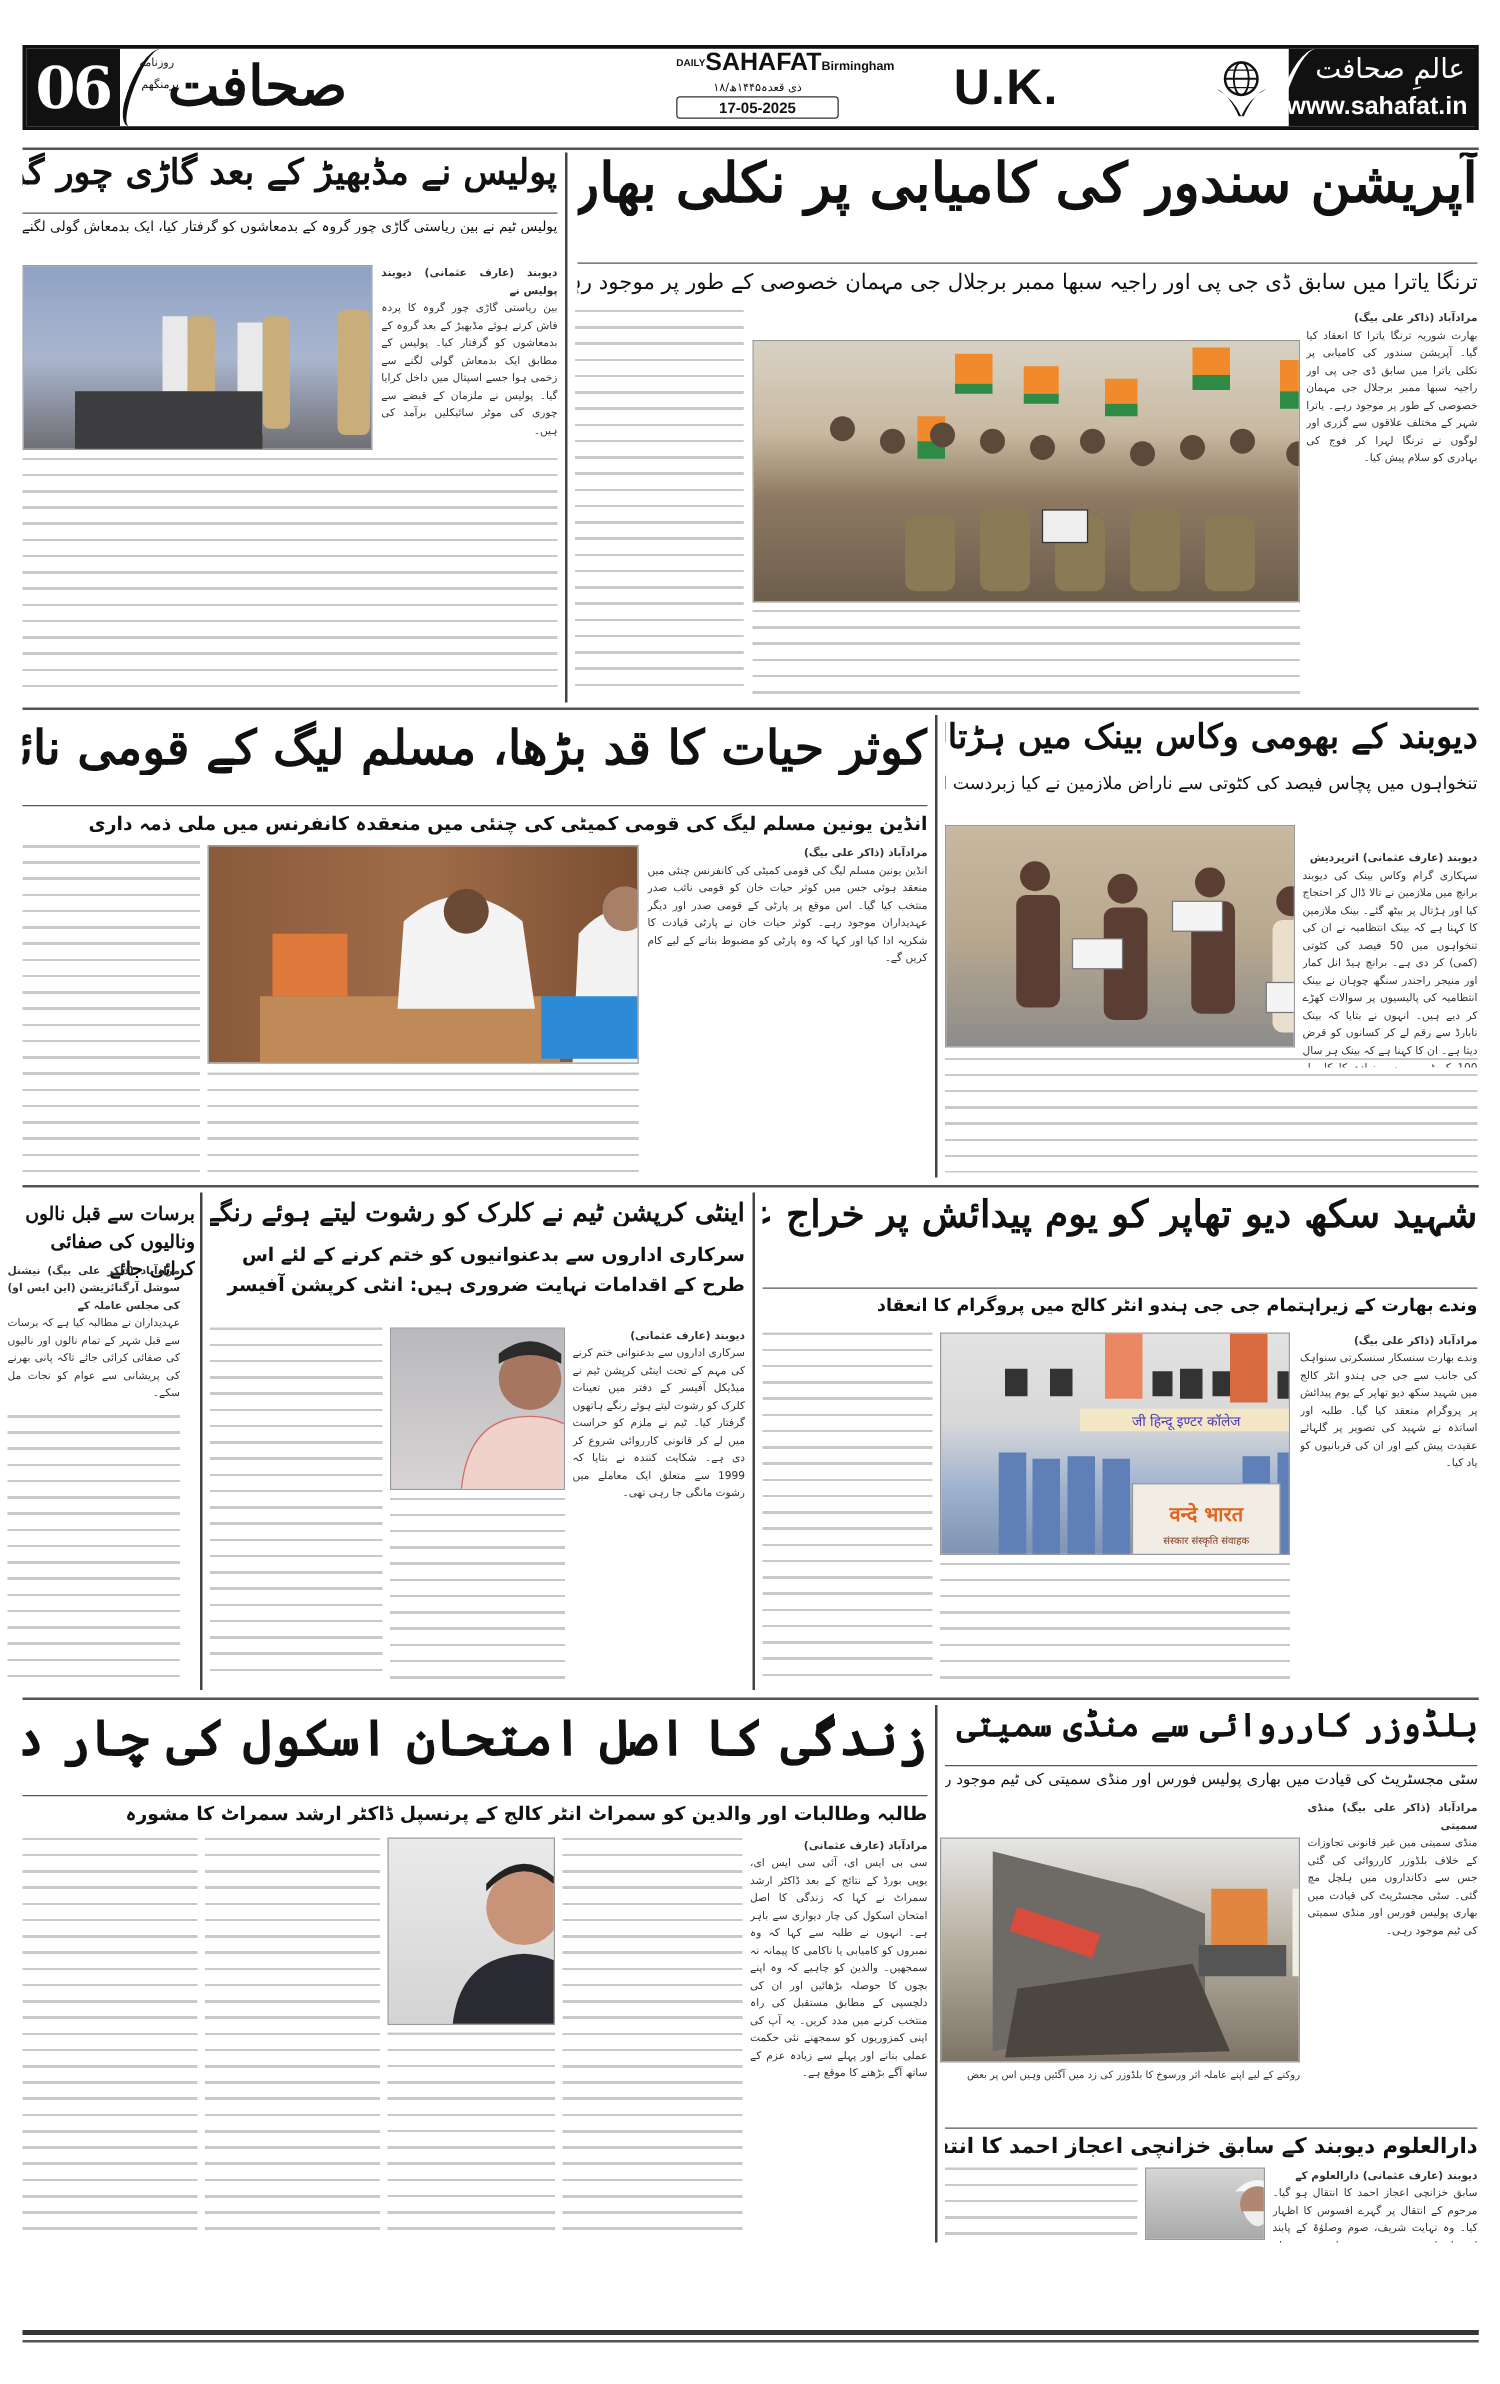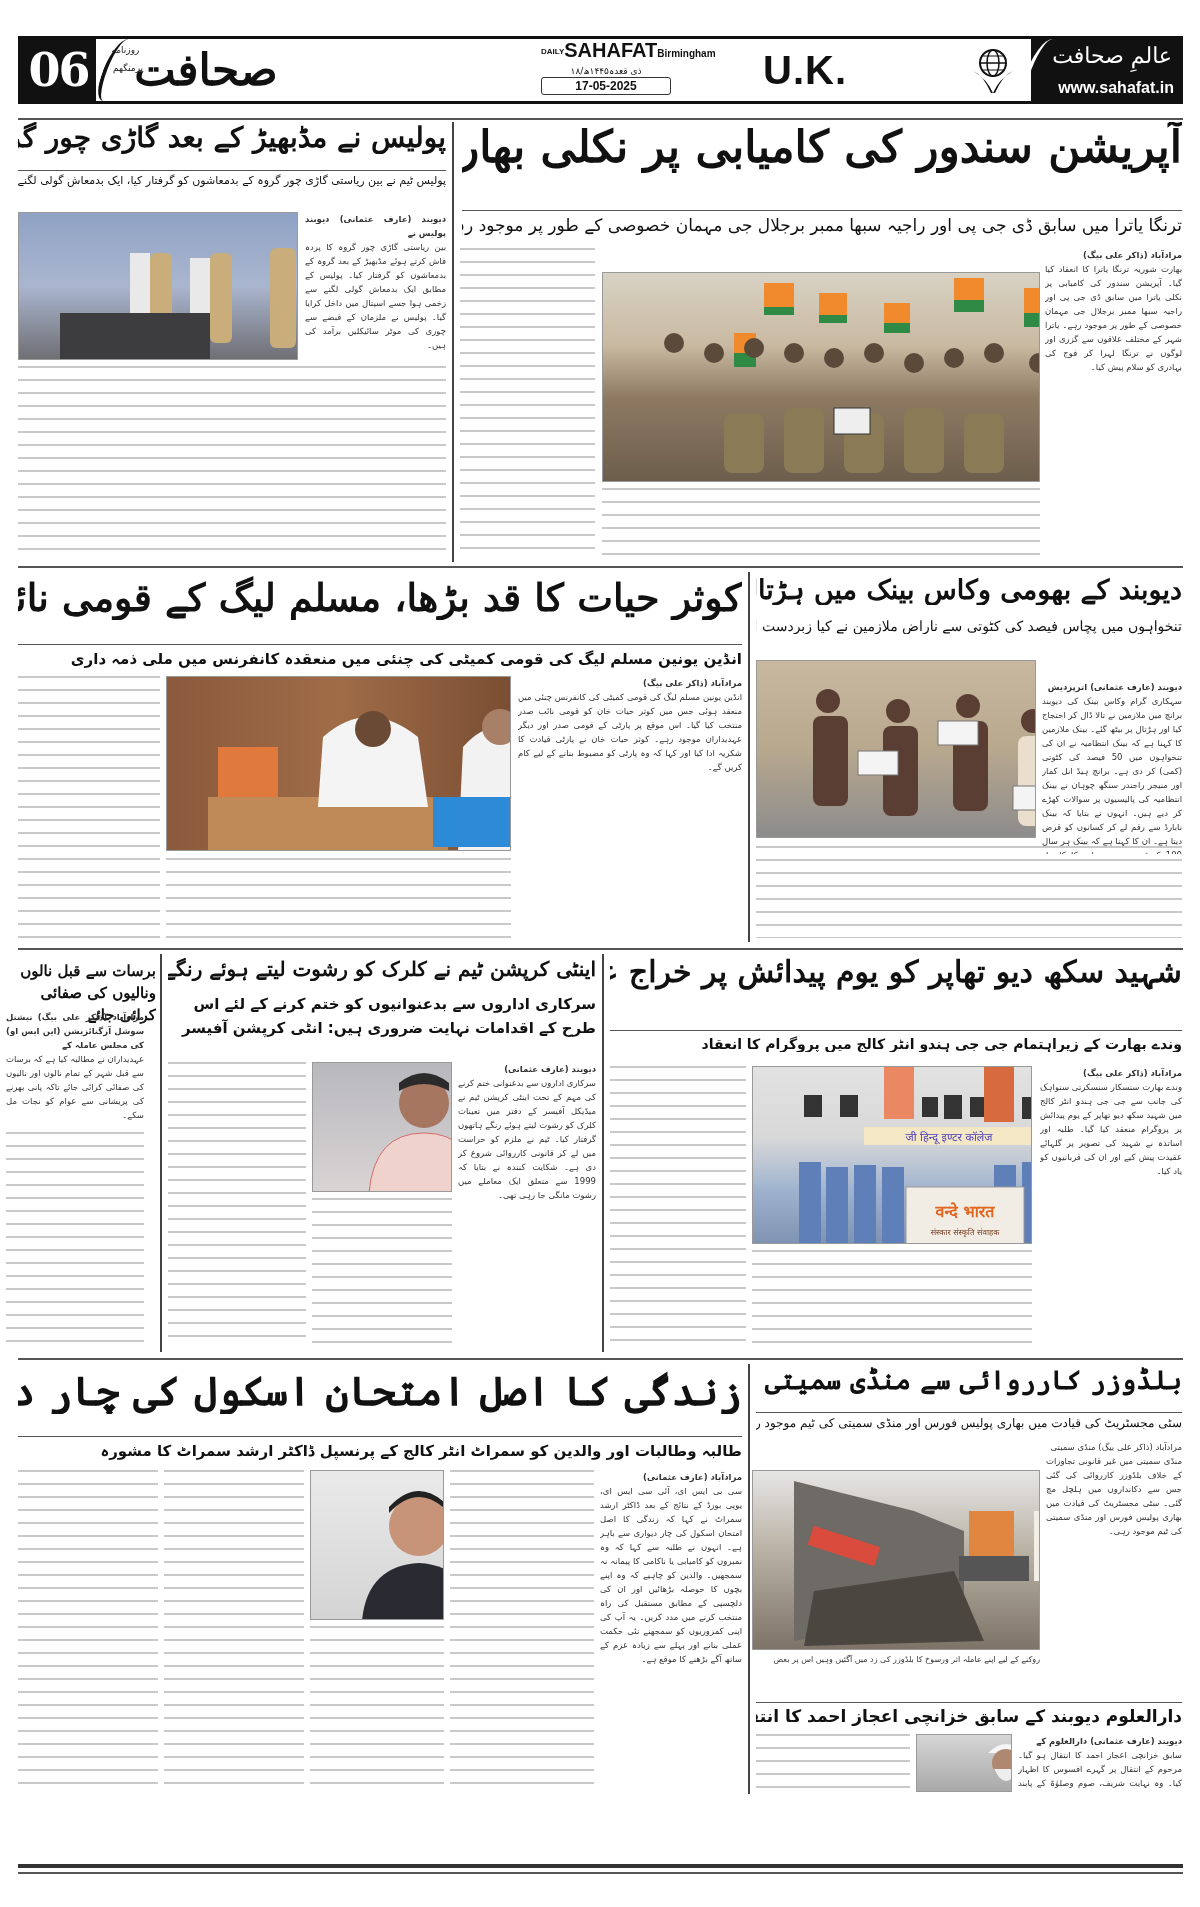--- a/index.html
+++ b/index.html
@@ -15,21 +15,21 @@
   #daily-block { left: 520px; top: 0; width: 180px; height: 50px; }
   #daily-title { font-family: "Liberation Sans", sans-serif; font-weight: bold; font-size: 20px; line-height: 22px; white-space: nowrap; }
   #daily-title .small { font-size: 8px; vertical-align: middle; }
   #daily-title .city { font-size: 10px; }
   #daily-hijri { font-size: 9px; text-align: center; width: 130px; line-height: 12px; }
   #daily-date { width: 130px; border: 1px solid #333; border-radius: 3px; font-family: "Liberation Sans", sans-serif; font-weight: bold; font-size: 12px; text-align: center; line-height: 16px; }
   #uk-label { left: 742px; top: 4px; font-family: "Liberation Sans", sans-serif; font-weight: bold; font-size: 40px; line-height: 54px; letter-spacing: 1px; }
   #globe-icon { left: 948px; top: 6px; width: 48px; height: 50px; }
   #alam-box { left: 1010px; top: 0; width: 149px; height: 62px; background: #111; color: #fff; }
   #alam-urdu { top: 2px; right: 8px; font-family: "DejaVu Serif", serif; font-size: 22px; line-height: 30px; }
-  #alam-url { bottom: 4px; right: 6px; font-family: "Liberation Sans", sans-serif; font-weight: bold; font-size: 16px; }
+  #alam-url { bottom: 4px; right: 6px; font-family: "Liberation Sans", sans-serif; font-weight: bold; font-size: 20px; }
   .rule { height: 2px; background: #555; }
   .thickrule { height: 4px; background: #333; }
   .vrule { width: 2px; background: #444; }
   
   .hl { font-family: "DejaVu Serif", serif; font-weight: bold; color: #111; line-height: 1.15; white-space: nowrap; overflow: hidden; }
   .sub { font-family: "DejaVu Sans", sans-serif; font-weight: bold; color: #111; white-space: nowrap; overflow: hidden; }
   .body-col { font-family: "DejaVu Sans", sans-serif; font-size: 8.5px; line-height: 14px; color: #333; overflow: hidden; direction: rtl; text-align: justify; }
   .photo { overflow: hidden; border: 1px solid #999; padding-left: 41px; }
   .caption { font-size: 8px; line-height: 12px; color: #333; direction: rtl; text-align: right; overflow: hidden; }
   .lines { background: repeating-linear-gradient(to bottom, #c9c9c9 0px, #c9c9c9 2px, transparent 2px, transparent 13px); }
@@ -273,21 +273,21 @@
     <path d="M0 10 L120 40 L170 60 L170 140 L0 170 Z" fill="#6e6a66"></path>
     <rect x="175" y="40" width="45" height="45" fill="#e08640"></rect>
     <rect x="165" y="85" width="70" height="25" fill="#555"></rect>
     <rect x="240" y="40" width="48" height="70" fill="#f1eee6"></rect>
     <rect x="15" y="65" width="70" height="20" fill="#d94b3c" transform="rotate(18 50 75)"></rect>
     <path d="M20 120 L160 100 L190 170 L10 175 Z" fill="#4c4641"></path>
   </svg>
 </div>
 <div class="abs caption" style="left:752px;top:1654px;width:288px;height:40px;">روکنے کے لیے اپنے عاملہ اثر ورسوخ کا بلڈوزر کی زد میں آگئیں وہیں اس پر بعض</div>
 <div class="abs" style="left:1046px;top:1440px;width:136px;height:250px;">
-  <div class="body-col" style="font-weight:normal;">مرادآباد (ذاکر علی بیگ) منڈی سمیتی</div>
+  <div class="body-col" style="font-weight:bold;">مرادآباد (ذاکر علی بیگ) منڈی سمیتی</div>
   <div class="body-col" style="height:230px;">منڈی سمیتی میں غیر قانونی تجاوزات کے خلاف بلڈوزر کارروائی کی گئی جس سے دکانداروں میں ہلچل مچ گئی۔ سٹی مجسٹریٹ کی قیادت میں بھاری پولیس فورس اور منڈی سمیتی کی ٹیم موجود رہی۔</div>
 </div>
 
 <div class="abs rule" style="left:756px;top:1702px;width:426px;height:1px;"></div>
 <div class="abs sub rtl" style="left:756px;top:1706px;width:426px;font-size:17px;">دارالعلوم دیوبند کے سابق خزانچی اعجاز احمد کا انتقال</div>
 <div class="abs photo" style="left:916px;top:1734px;width:96px;height:58px;background:linear-gradient(180deg,#d6d6d6 0%,#a9a9a9 100%);">
   <svg width="96" height="58" viewBox="0 0 96 58">
     <path d="M30 18 Q48 0 66 18 Z" fill="#f5f5f5"></path>
     <circle cx="48" cy="28" r="14" fill="#b08872"></circle>
     <path d="M36 34 Q48 58 60 34 Z" fill="#eeeeee"></path>

